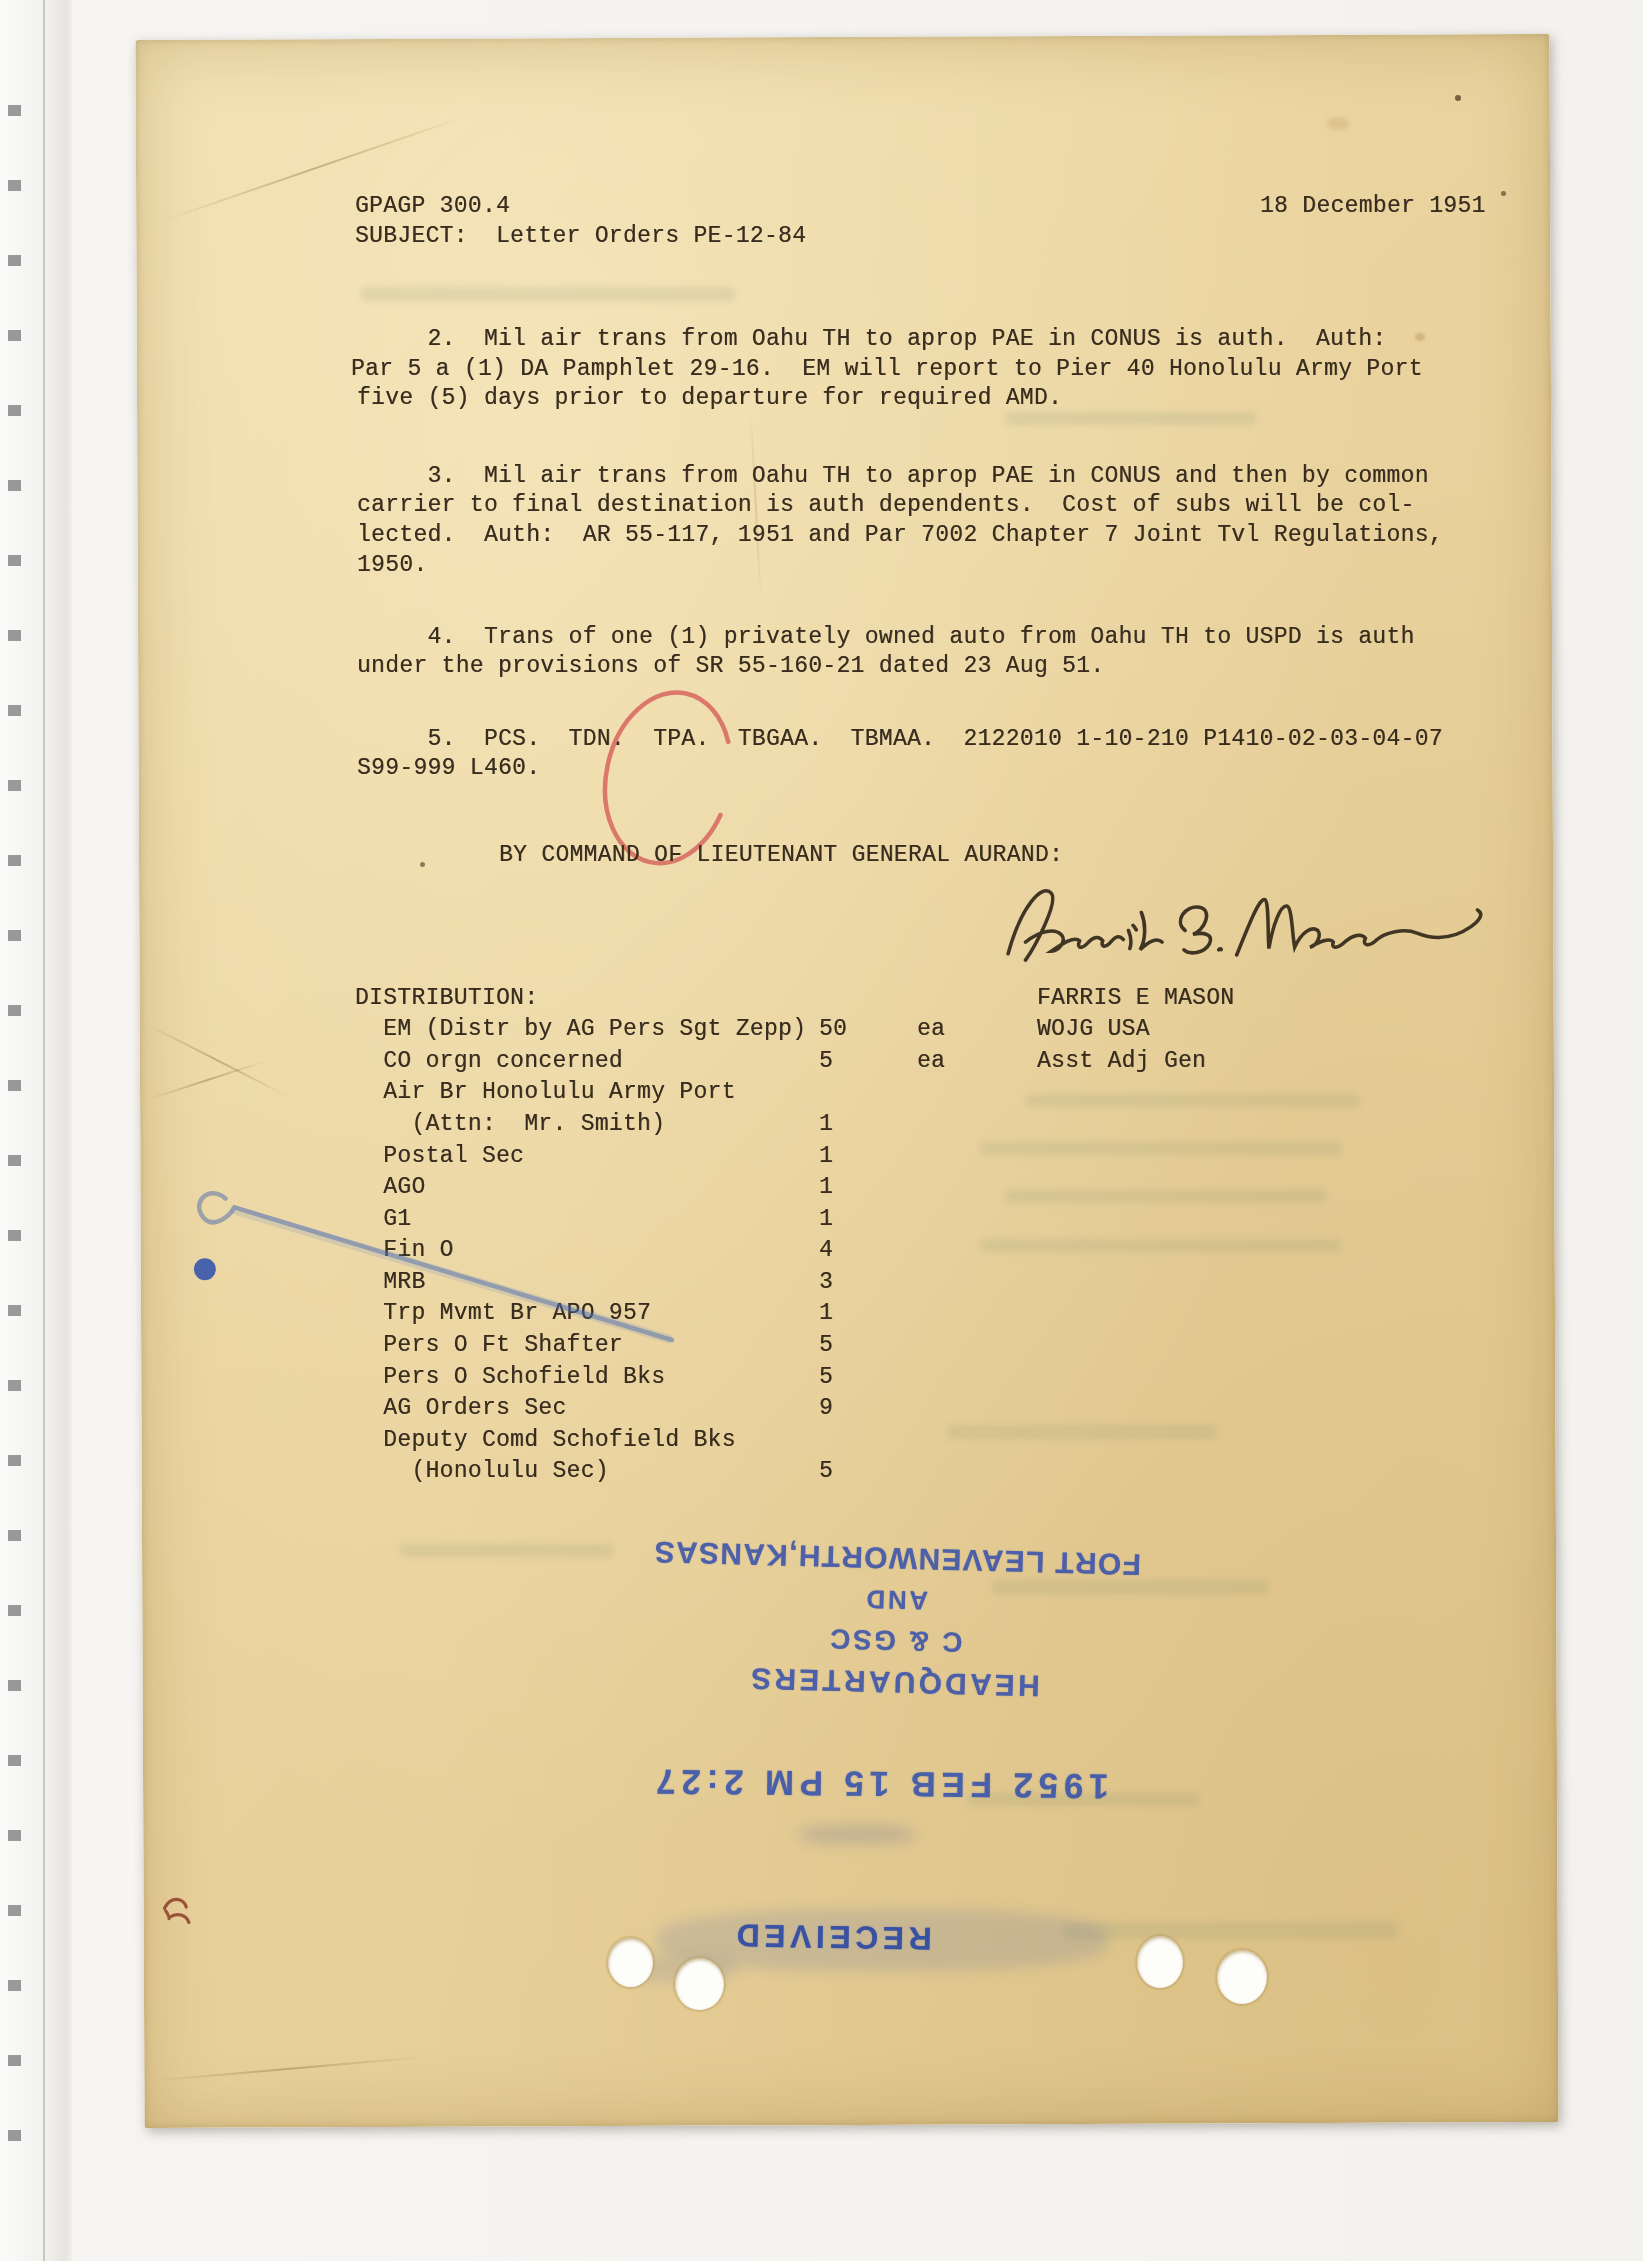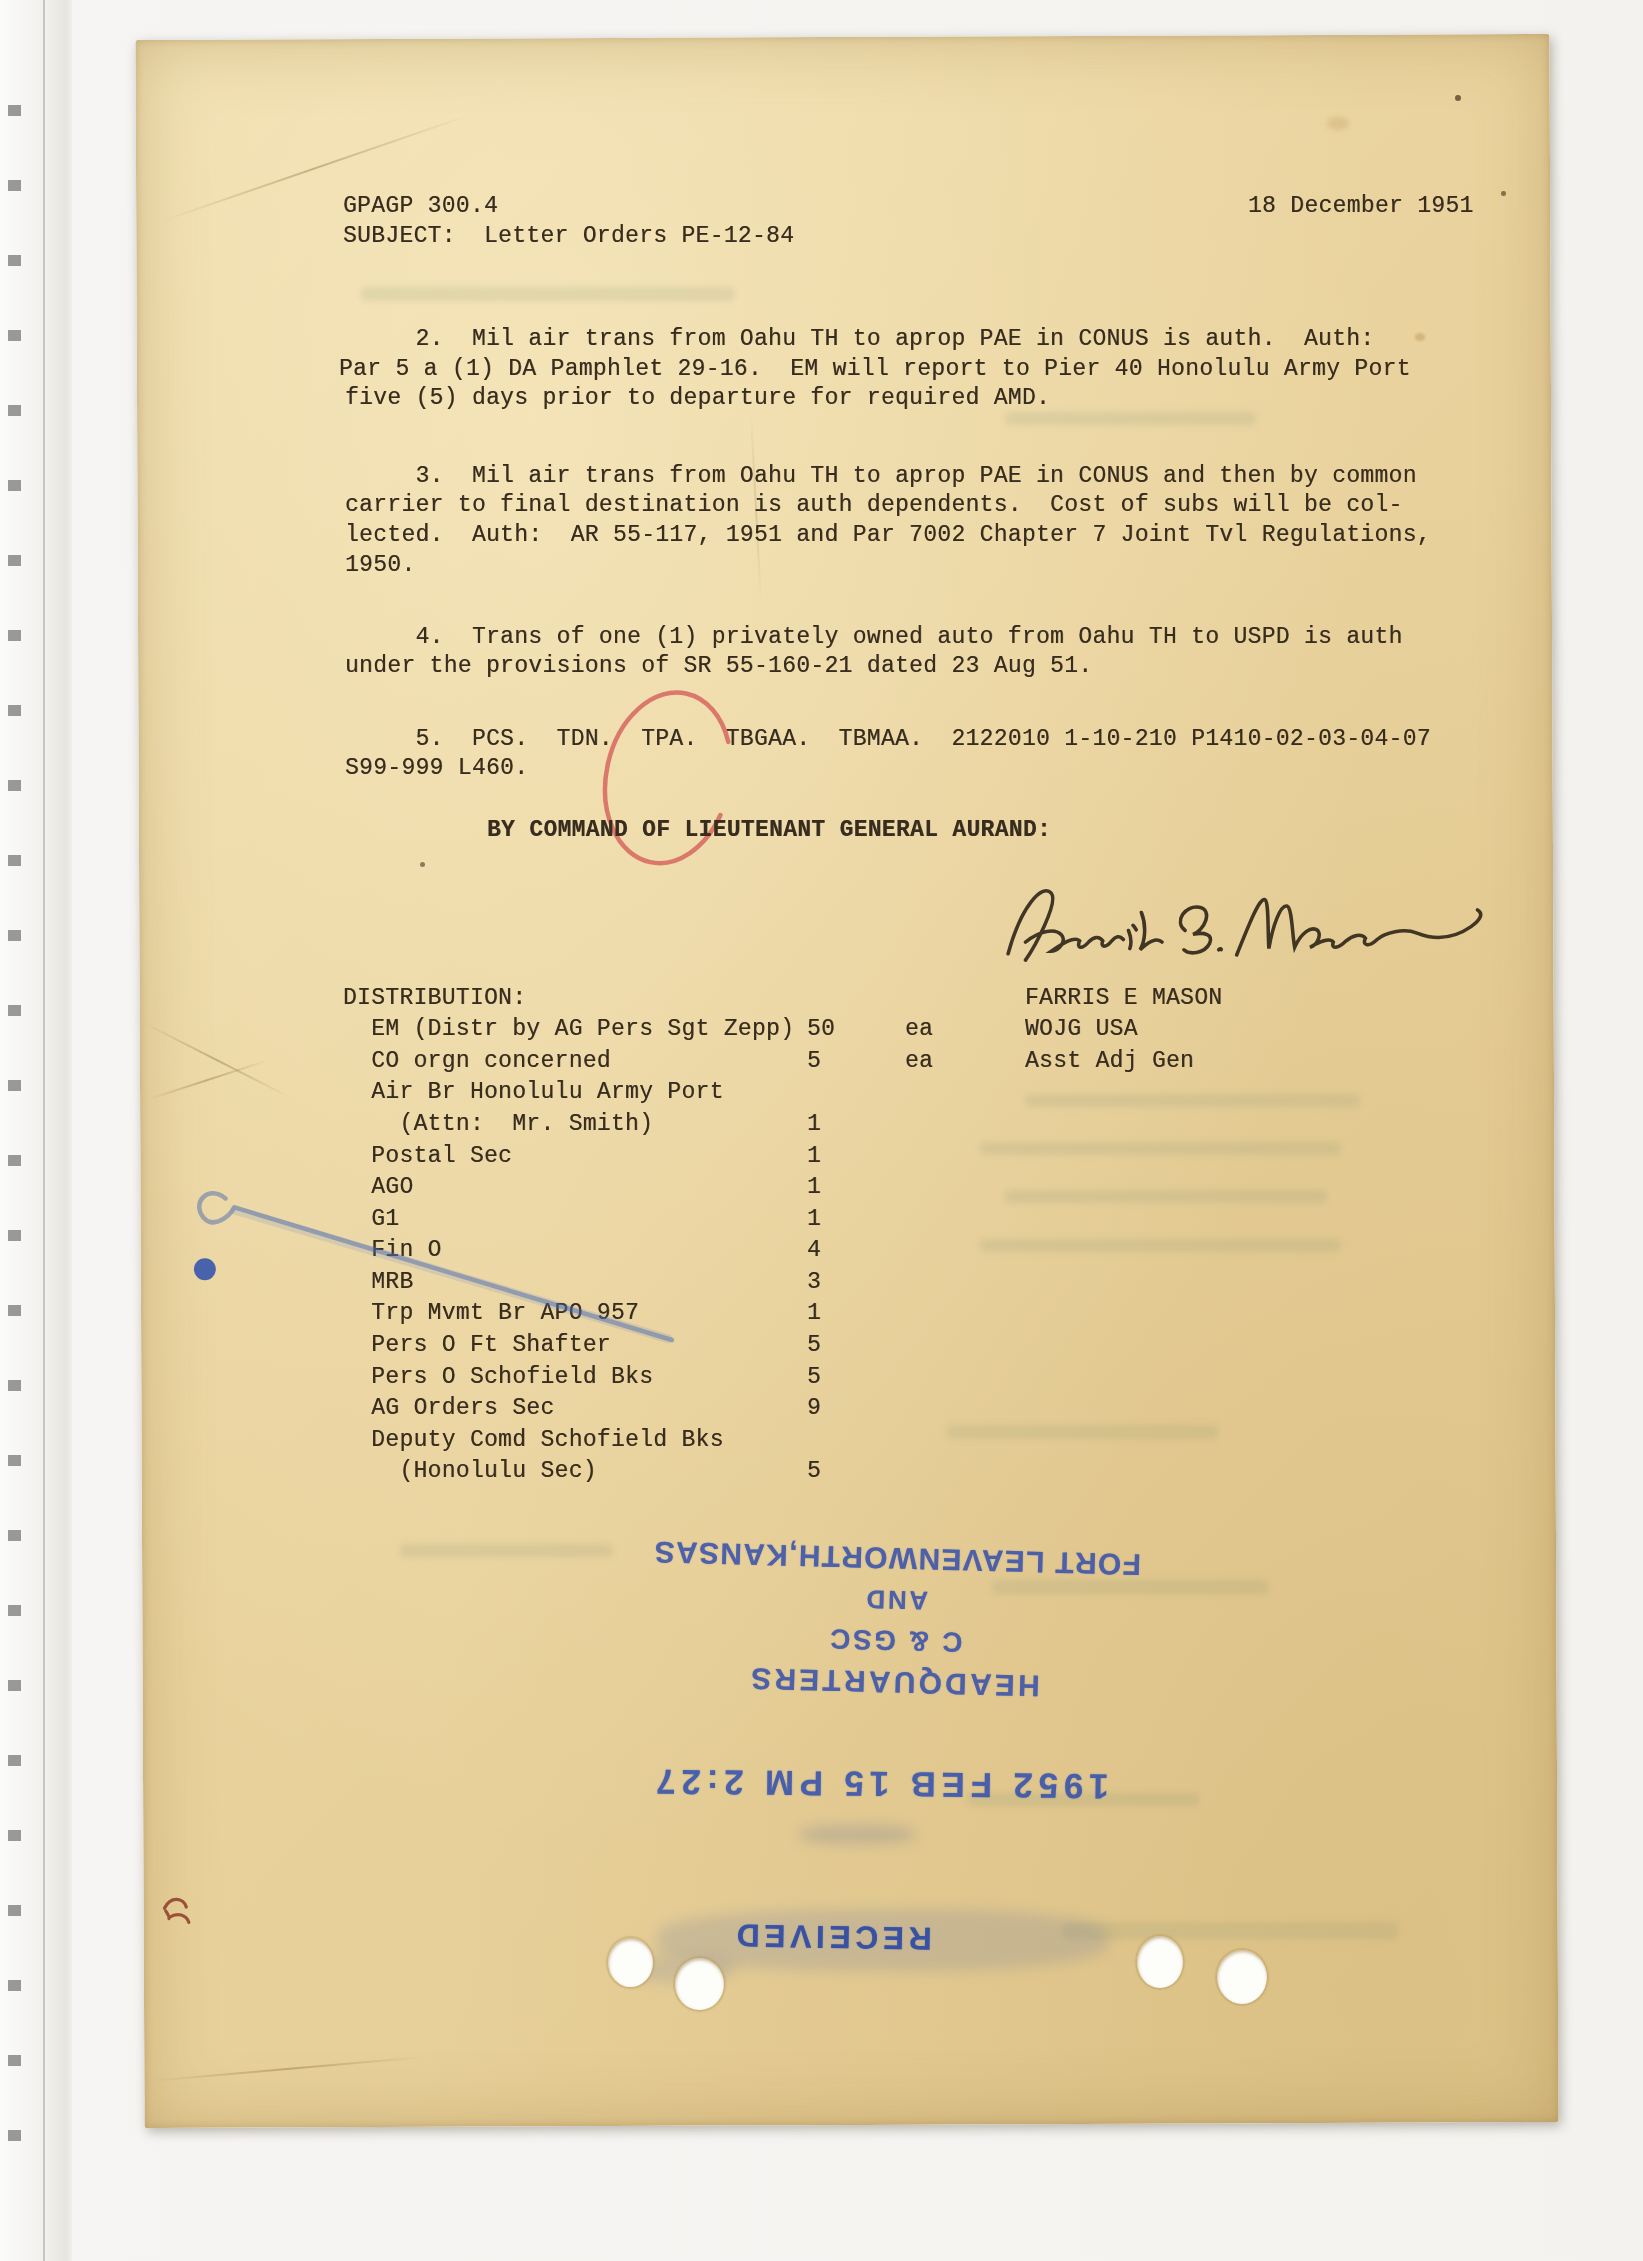--- a/index.html
+++ b/index.html
@@ -17,21 +17,21 @@
   .paper{position:absolute;left:140px;top:37px;width:1414px;height:2088px;
     transform:rotate(-0.25deg);
     background:
       radial-gradient(ellipse at 28% 18%, rgba(255,246,212,.40), transparent 60%),
       radial-gradient(ellipse at 88% 92%, rgba(186,146,76,.22), transparent 55%),
       linear-gradient(135deg,#efdcab 0%,#e9d29d 45%,#e4cc93 100%);
     box-shadow: inset 0 0 71px rgba(140,105,45,.30), inset 0 0 9px rgba(120,90,40,.28), 2.6px 3.9px 11.6px rgba(85,75,55,.38);
     border-radius:2.6px;}
   .tline{position:absolute;white-space:pre;font-family:"Liberation Mono",monospace;
     font-size:23px;color:#372c1e;letter-spacing:0.3px;
-    text-shadow:0.4px 0.4px 0.6px rgba(52,42,29,.55);}
+    text-shadow:0.4px 0.4px 0.6px rgba(52,42,29,.55);margin-left:12px;}
   .drow{position:absolute;left:343px;width:696px;height:31px;}
   .drow .dlabel{position:absolute;left:0;top:0;}
   .drow .dqty{position:absolute;left:464px;top:0;width:77px;}
   .drow .dunit{position:absolute;left:562px;top:0;}
   .stampline{font-family:"Liberation Sans",sans-serif;font-weight:bold;color:#3952ab;
     text-shadow:0 0 1.3px rgba(57,82,171,.55);}
   .stampblock{position:absolute;left:641px;top:1532px;width:509px;text-align:center;
     transform:rotate(181.5deg);opacity:.88;}
   .stampblock div{margin:9px 0;}
   .datestamp{position:absolute;left:628px;top:1764px;width:503px;text-align:center;
@@ -97,21 +97,21 @@
 <div class="tline" style="left:345px;top:624px;">     4.  Trans of one (1) privately owned auto from Oahu TH to USPD is auth</div>
 <div class="tline" style="left:345px;top:653px;">under the provisions of SR 55-160-21 dated 23 Aug 51.</div>
 
 <div class="tline" style="left:345px;top:726px;">     5.  PCS.  TDN.  TPA.  TBGAA.  TBMAA.  2122010 1-10-210 P1410-02-03-04-07</div>
 <div class="tline" style="left:345px;top:755px;">S99-999 L460.</div>
 
 <svg style="left:583px;top:680px;" width="174" height="193" viewBox="0 0 270 300">
   <ellipse cx="132" cy="152" rx="96" ry="134" fill="none" stroke="#d5625b" stroke-width="7" stroke-linecap="round" stroke-dasharray="610 130" stroke-dashoffset="-40" transform="rotate(12 132 152)" opacity=".82"></ellipse>
 </svg>
 
-<div class="tline" style="left:487px;top:817px;font-weight:bold;">BY COMMAND OF LIEUTENANT GENERAL AURAND:</div>
+<div class="tline" style="left:487px;top:842px;">BY COMMAND OF LIEUTENANT GENERAL AURAND:</div>
 
 <svg style="left:992px;top:871px;" width="528" height="110" viewBox="0 0 820 170" aria-label="Farris E. Mason">
   <g fill="none" stroke="#241b10" stroke-width="5.5" stroke-linecap="round" opacity=".85">
     <path d="M25,128 C45,55 78,18 92,34 C104,48 66,118 52,138 M52,110 C75,92 98,88 108,99 C116,108 104,124 92,124 C110,112 128,100 136,108 C131,120 139,122 150,110 C158,102 166,100 172,108 C168,118 176,120 186,108 C192,101 198,99 204,106 M212,92 C216,102 217,112 214,120 M219,84 C222,87 223,89 224,91 M232,64 C240,84 238,108 230,122 C242,110 256,102 264,110"></path>
     <path d="M300,92 C282,78 300,52 322,56 C344,60 330,92 312,98 C330,94 344,98 338,112 C330,128 306,130 298,122 M352,122 C354,120 356,120 356,122"></path>
     <path d="M380,130 C400,80 416,40 424,44 C430,48 428,90 430,120 C436,84 448,52 458,54 C466,56 466,96 470,118 C480,96 496,84 506,92 C512,100 504,116 494,118 C508,110 524,102 530,110 C526,122 538,120 550,108 C560,99 574,96 580,104 C574,116 586,118 598,106 C610,95 640,88 660,96 C690,108 718,104 744,86 C758,76 764,66 754,60"></path>
   </g>
 </svg>
 
 <div class="tline" style="left:1025px;top:985px;">FARRIS E MASON</div>

